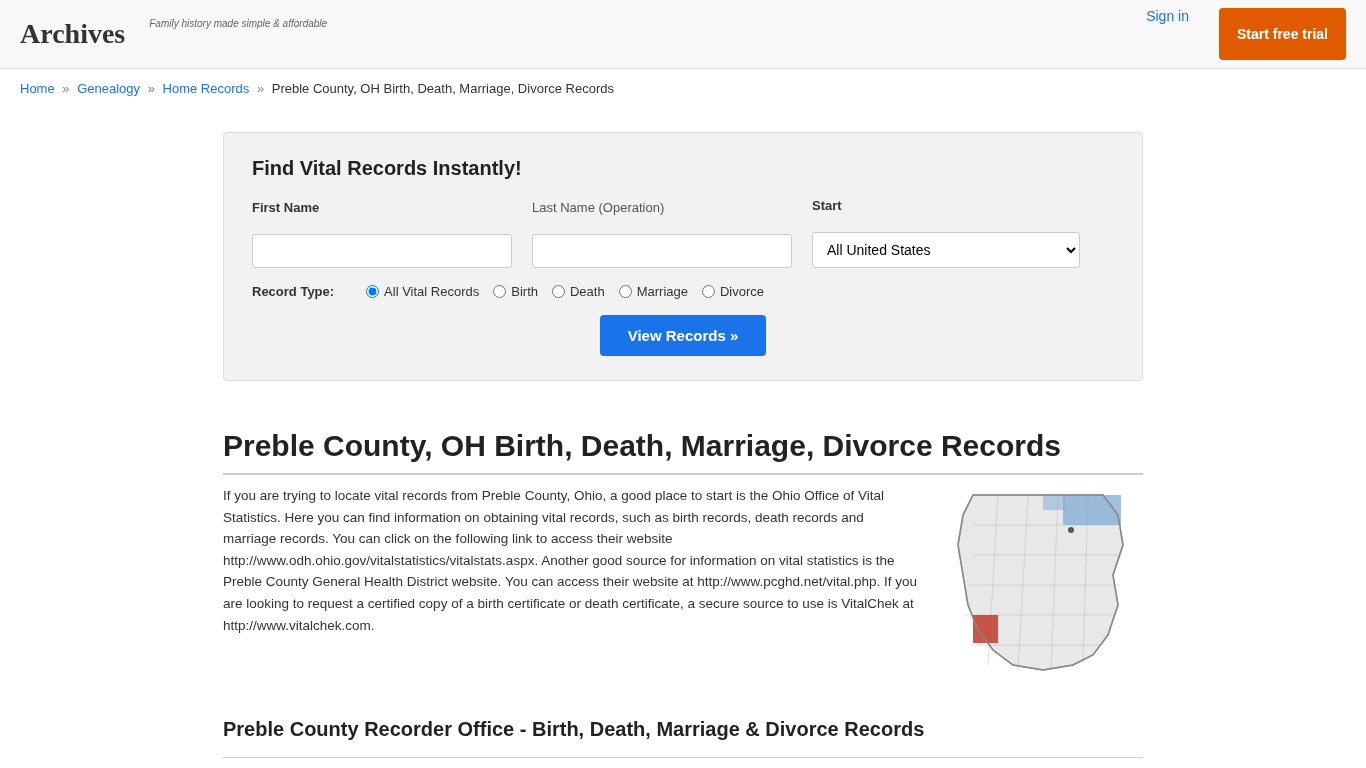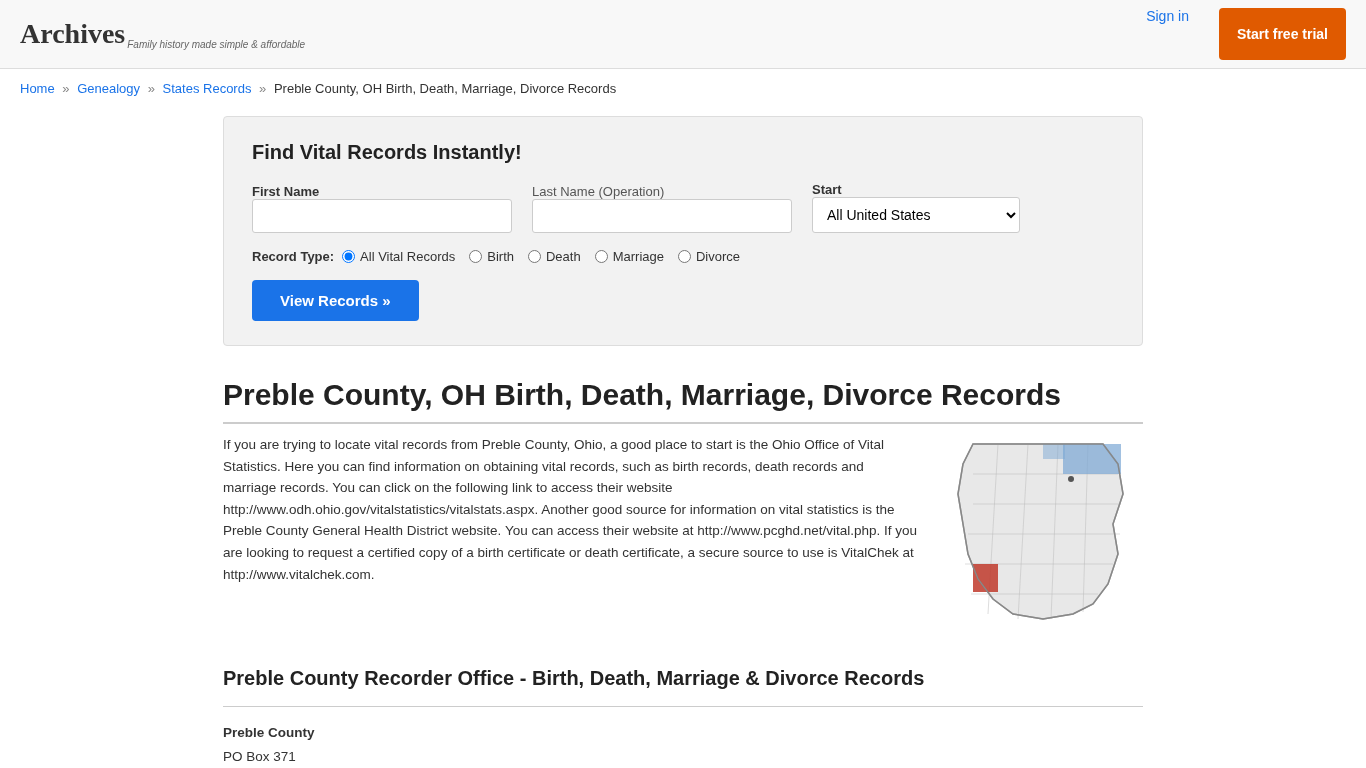--- a/index.html
+++ b/index.html
@@ -9,22 +9,22 @@
     .header {
       background: #f8f8f8;
       border-bottom: 1px solid #ddd;
       padding: 8px 20px;
       display: flex;
       align-items: center;
       justify-content: space-between;
     }
     .header-left {
       display: flex;
-      align-items: flex-end;
-      gap: 2px;
+      align-items: flex-start;
+      gap: 24px;
     }
     .logo-archives {
       font-size: 28px;
       font-weight: bold;
       color: #333;
       font-family: Georgia, serif;
     }
     .logo-tagline {
       font-size: 10px;
       color: #666;
@@ -62,21 +62,21 @@
       text-decoration: none;
     }
     .breadcrumb .separator {
       color: #888;
       margin: 0 4px;
     }
 
     
     .main-content {
       max-width: 960px;
-      margin: 0 auto;
+      margin: 16px auto;
       padding: 8px 20px;
     }
 
     
     .search-box {
       background: #f2f2f2;
       border: 1px solid #ddd;
       border-radius: 4px;
       padding: 24px 28px 24px 28px;
       margin-bottom: 24px;
@@ -89,52 +89,52 @@
     }
     .search-fields {
       display: flex;
       gap: 20px;
       align-items: flex-end;
       margin-bottom: 16px;
     }
     .field-group {
       display: flex;
       flex-direction: column;
-      gap: 0;
+      gap: 19px;
     }
     .field-group label {
       font-size: 13px;
       font-weight: bold;
       color: #333;
     }
     .field-group label span {
       font-weight: normal;
       color: #555;
     }
     .field-group input[type="text"] {
       width: 260px;
       padding: 8px 10px;
       border: 1px solid #ccc;
       border-radius: 3px;
       font-size: 14px;
       background: #fff;
     }
     .field-group select {
-      width: 208px;
+      width: 268px;
       padding: 8px 10px;
       border: 1px solid #ccc;
       border-radius: 3px;
       font-size: 14px;
       background: #fff;
       appearance: auto;
     }
     .record-type-row {
       display: flex;
       align-items: flex-start;
-      gap: 8px;
+      gap: 32px;
       margin-bottom: 16px;
       flex-wrap: wrap;
     }
     .record-type-label {
       font-weight: bold;
       font-size: 13px;
     }
     .record-type-options {
       display: flex;
       gap: 14px;
@@ -142,21 +142,21 @@
     }
     .record-type-options label {
       display: flex;
       align-items: center;
       gap: 5px;
       font-size: 13px;
       cursor: pointer;
     }
     .search-footer {
       display: flex;
-      justify-content: flex-start;
+      justify-content: center;
     }
     .view-records-btn {
       background: #1a73e8;
       color: #fff;
       border: none;
       padding: 12px 28px;
       font-size: 15px;
       font-weight: bold;
       border-radius: 4px;
       cursor: pointer;
@@ -235,21 +235,21 @@
     <a href="#" class="sign-in-link">Sign in</a>
     <button class="start-trial-btn">Start free trial</button>
   </div>
 </div>
 
 <div class="breadcrumb">
   <a href="#">Home</a>
   <span class="separator">»</span>
   <a href="#">Genealogy</a>
   <span class="separator">»</span>
-  <a href="#">States Records</a>
+  <a href="#">Home Records</a>
   <span class="separator">»</span>
   <span>Preble County, OH Birth, Death, Marriage, Divorce Records</span>
 </div>
 
 <div class="main-content">
 
   <div class="search-box">
     <div class="search-title">Find Vital Records Instantly!</div>
     <div class="search-fields">
       <div class="field-group">

